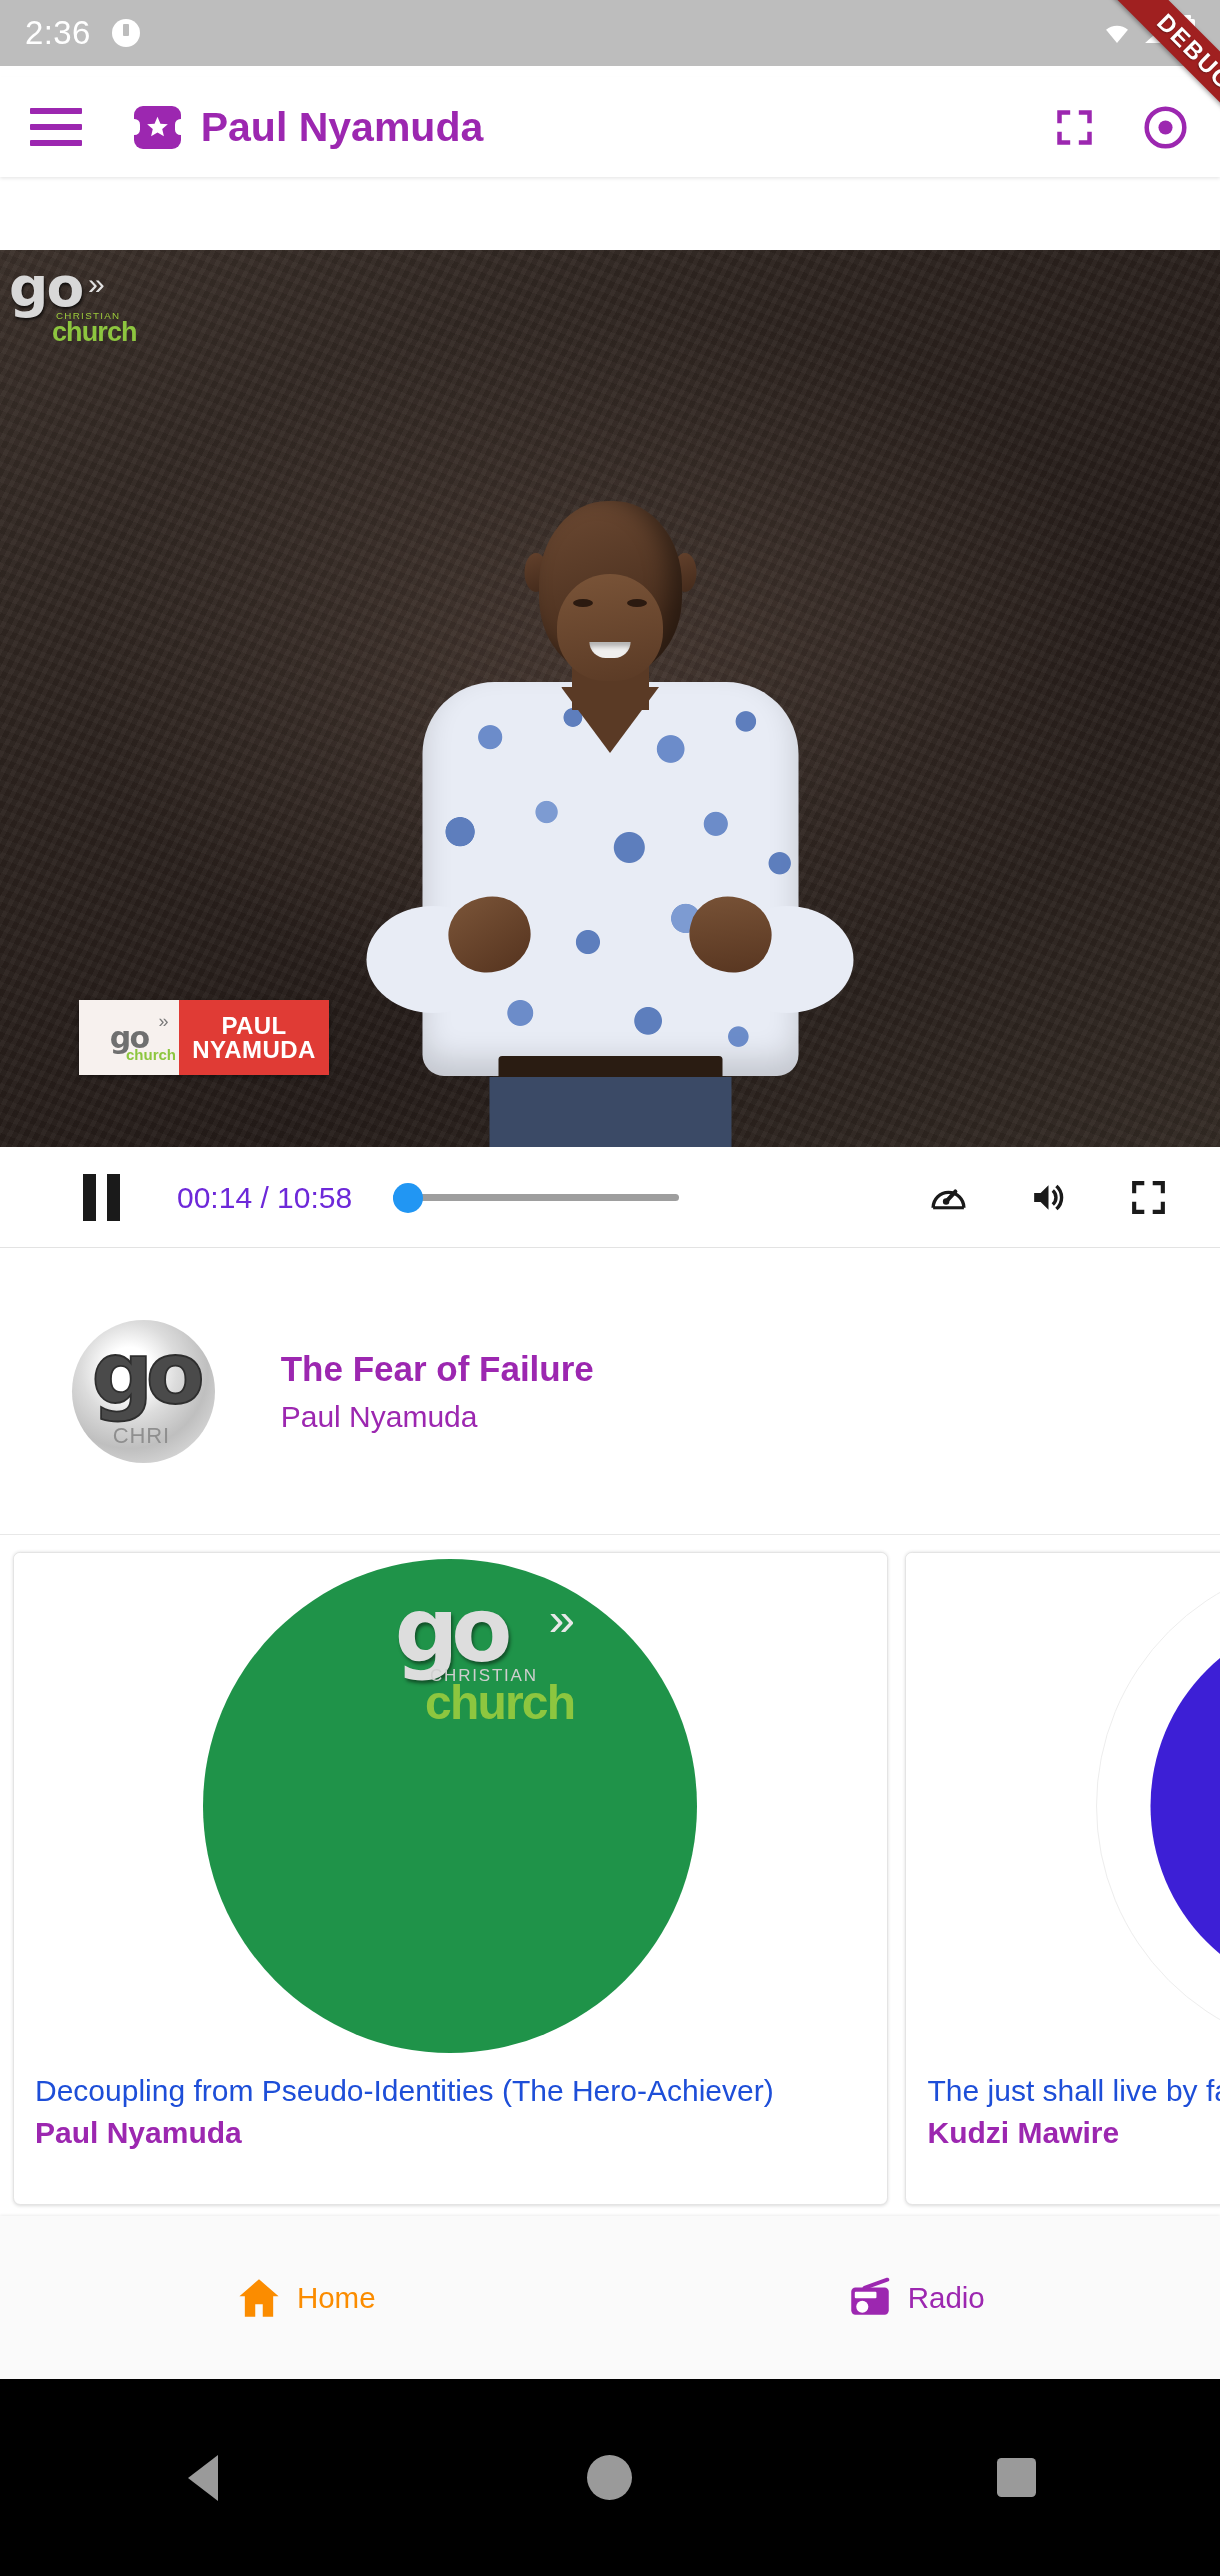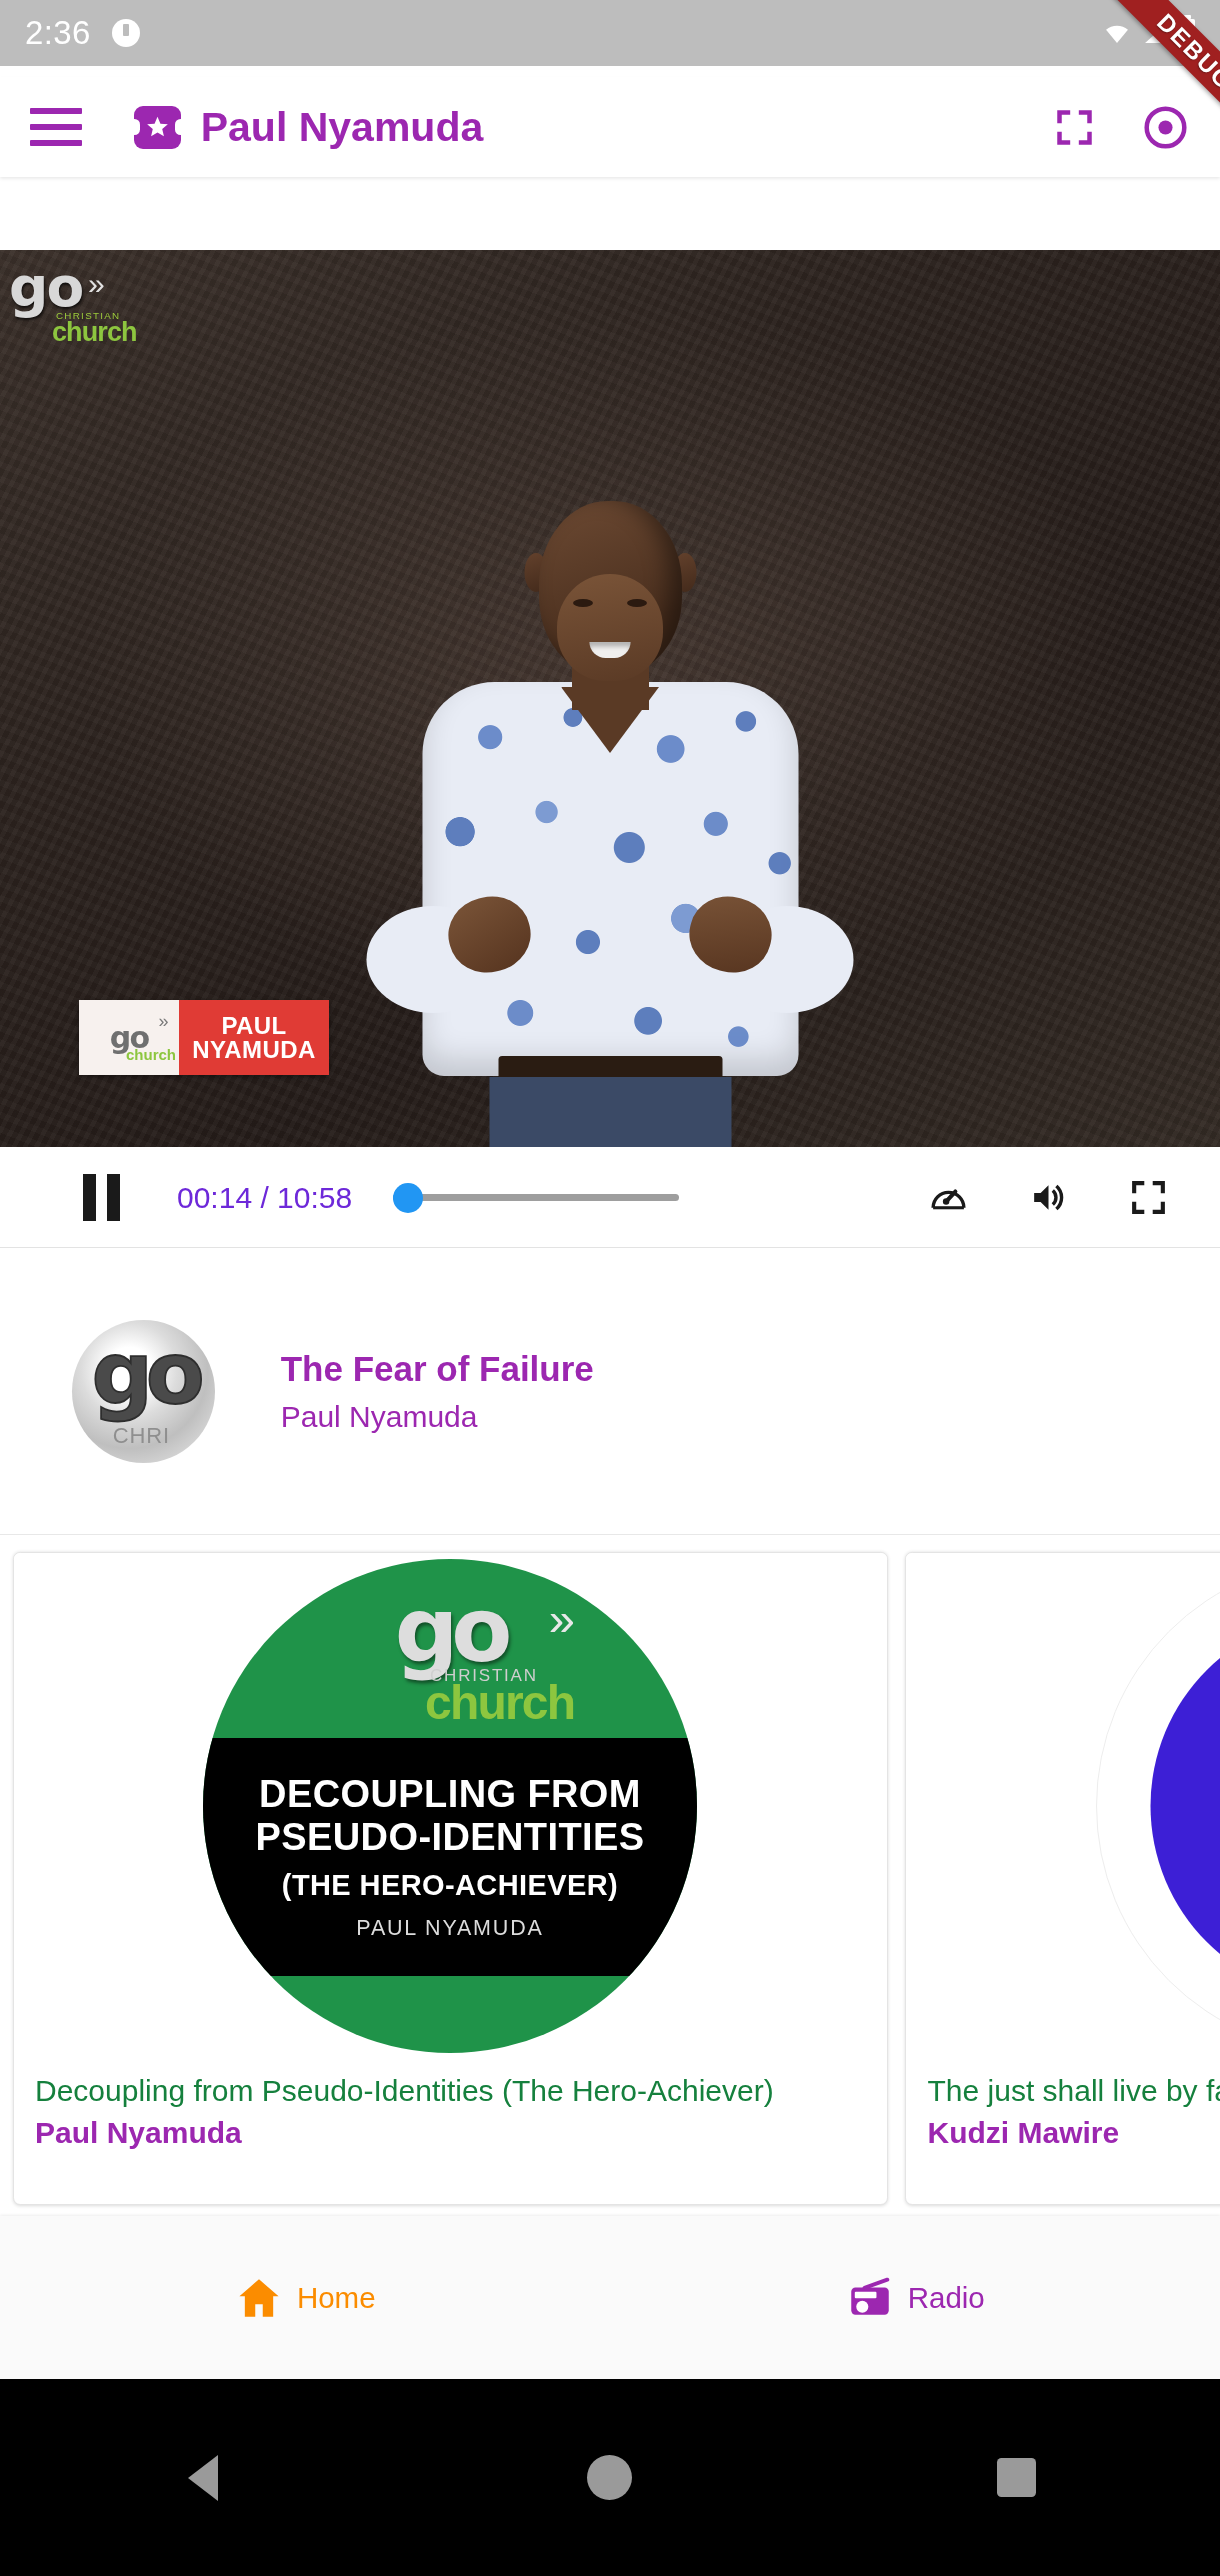--- a/index.html
+++ b/index.html
@@ -284,21 +284,21 @@
     background:#fff; position:relative; overflow:hidden;
     border:1.8px solid #ededed;
   }
   .disc-blue .ring{
     position:absolute; left:50%; top:50%; transform:translate(-50%,-50%);
     width:385px;height:385px;border-radius:50%; background:#3d1fd6;
     display:flex;align-items:center;justify-content:center;
   }
 
   .card-meta{ padding:12.5px 21.5px 0 21.5px; }
-  .cm-title{ font-size:30px; color:#15803d; line-height:1.26; }
+  .cm-title{ font-size:30px; color:#1d4ed8; line-height:1.26; }
   .cm-author{ font-size:30px; color:#9c27b0; font-weight:bold; margin-top:7.2px; }
 
   
   #bottom-nav{
     position:absolute; top:2216px; left:0; width:1220px; height:164px;
     background:#fafafa; display:flex; align-items:center;
     box-shadow:0 -0.9px 2.7px rgba(0,0,0,.07);
   }
   .nav-item{ flex:1; display:flex; flex-direction:row; align-items:center; justify-content:center;
     gap:12.5px; cursor:pointer; }
@@ -467,26 +467,20 @@
 
   <div class="card c1">
     <div class="card-art">
       <div class="disc-green">
         <div class="dg-logo">
           <div class="dg-go">go</div>
           <span class="dg-chev">»</span>
           <span class="dg-sub1">CHRISTIAN</span>
           <span class="dg-sub2">church</span>
         </div>
-        <div class="disc-black">
-          <div class="db-l1">DECOUPLING FROM</div>
-          <div class="db-l1">PSEUDO-IDENTITIES</div>
-          <div class="db-l2">(THE HERO-ACHIEVER)</div>
-          <div class="db-l3">PAUL NYAMUDA</div>
-        </div>
       </div>
     </div>
     <div class="card-meta">
       <div class="cm-title">Decoupling from Pseudo-Identities (The Hero-Achiever)</div>
       <div class="cm-author">Paul Nyamuda</div>
     </div>
   </div>
 
   <div class="card c2">
     <div class="card-art">

